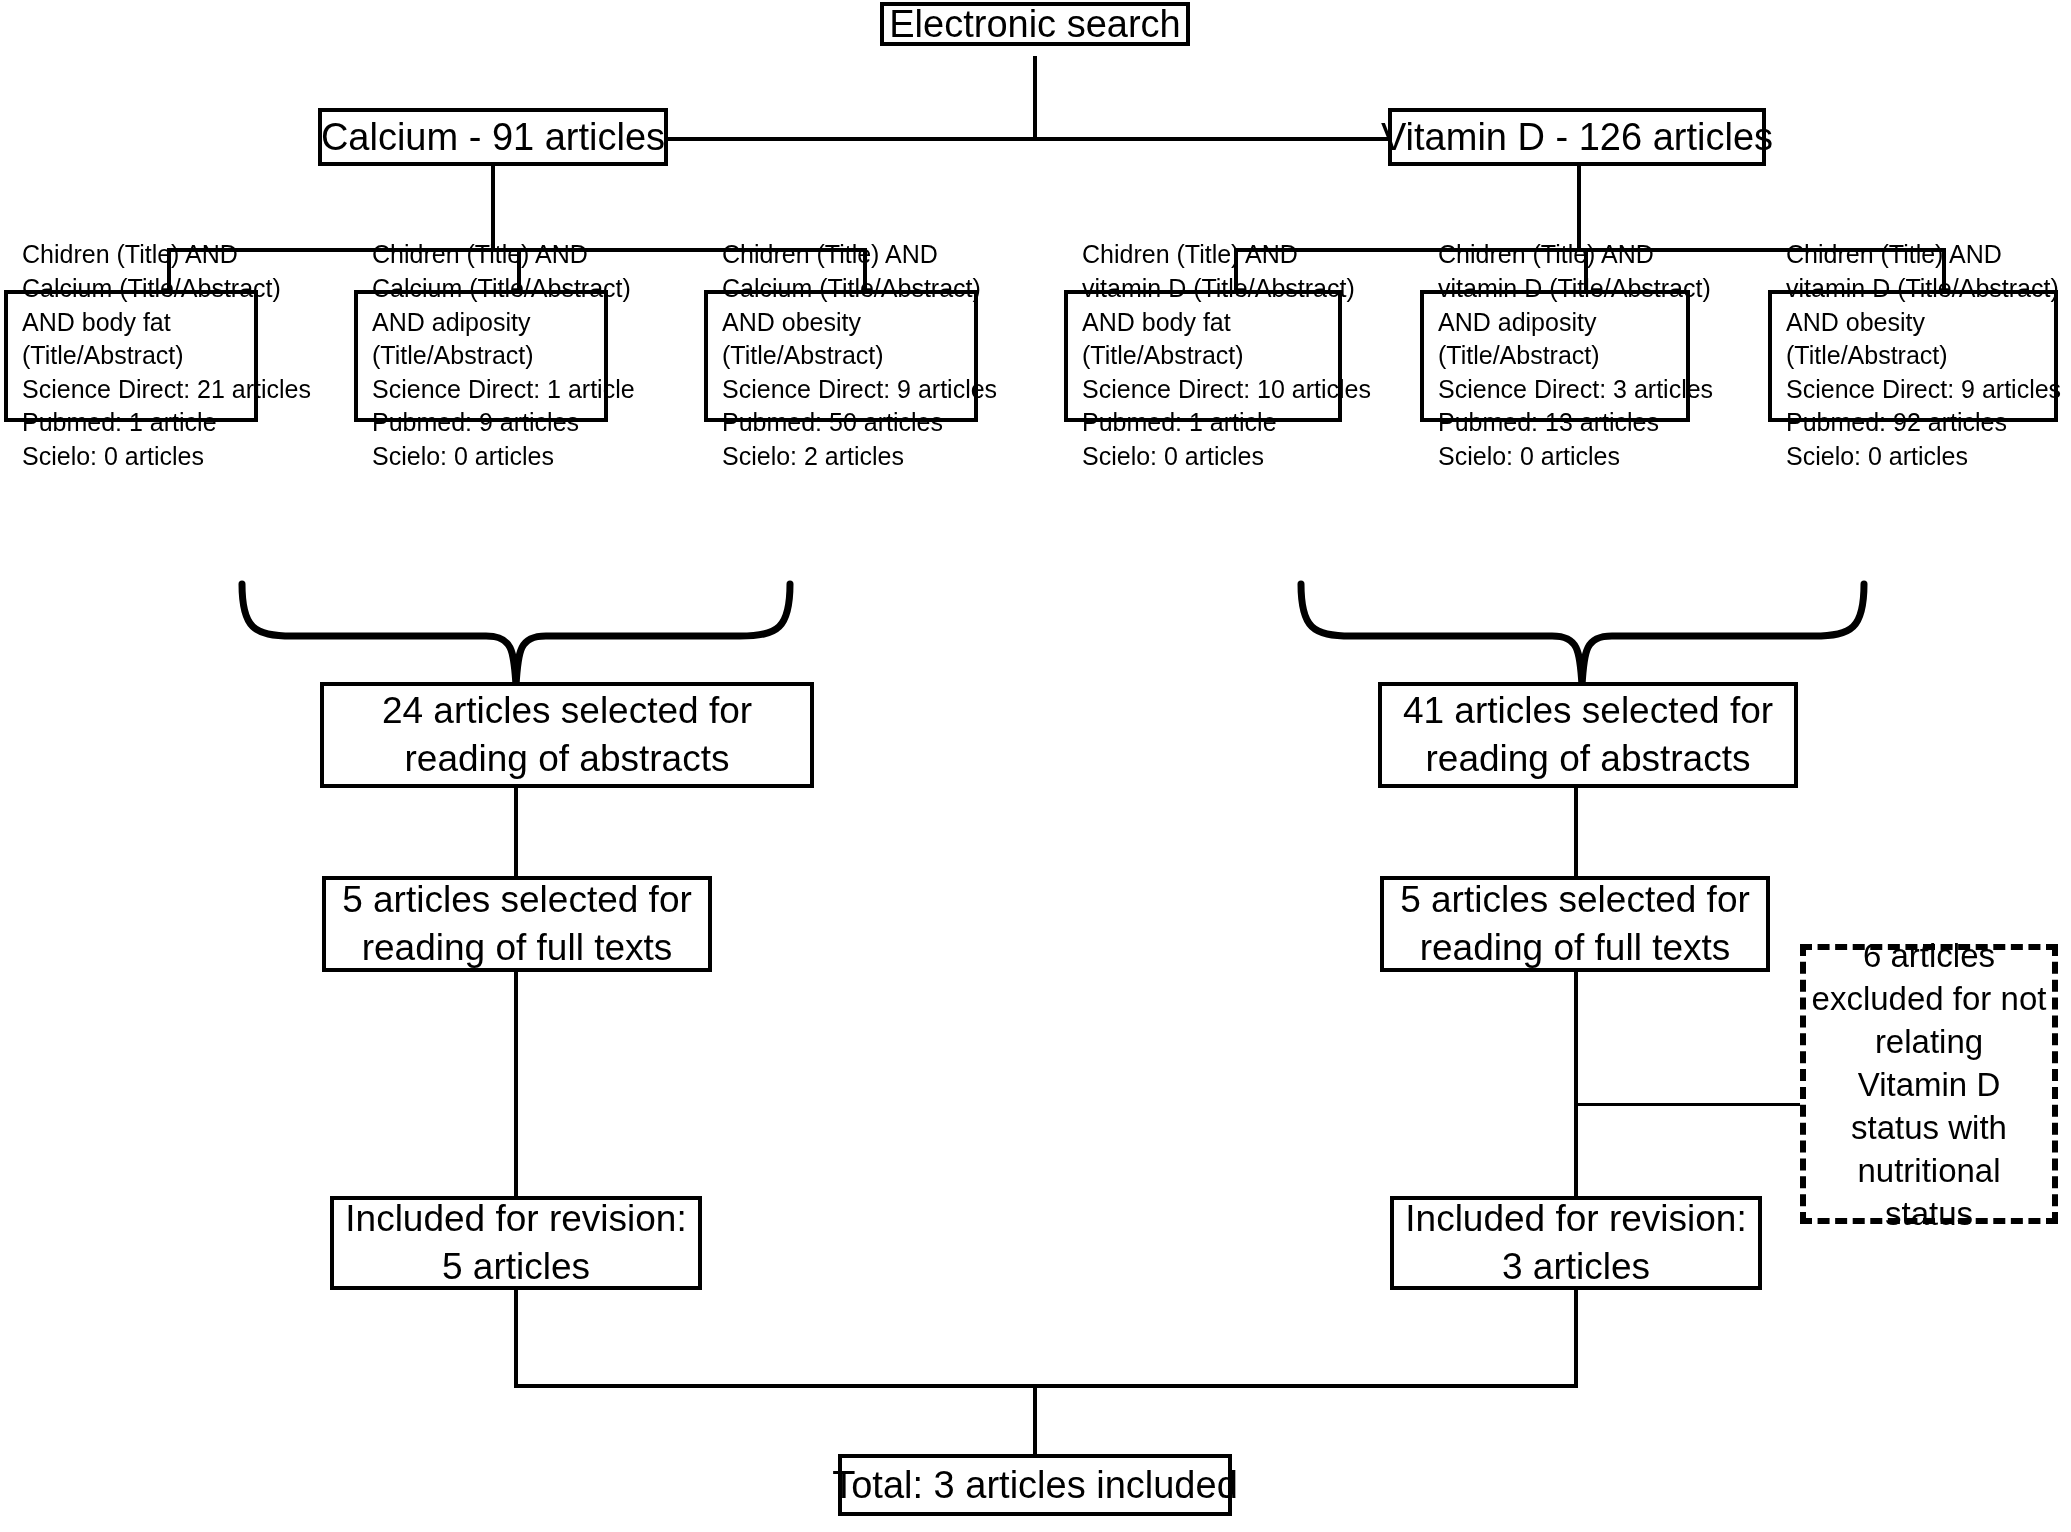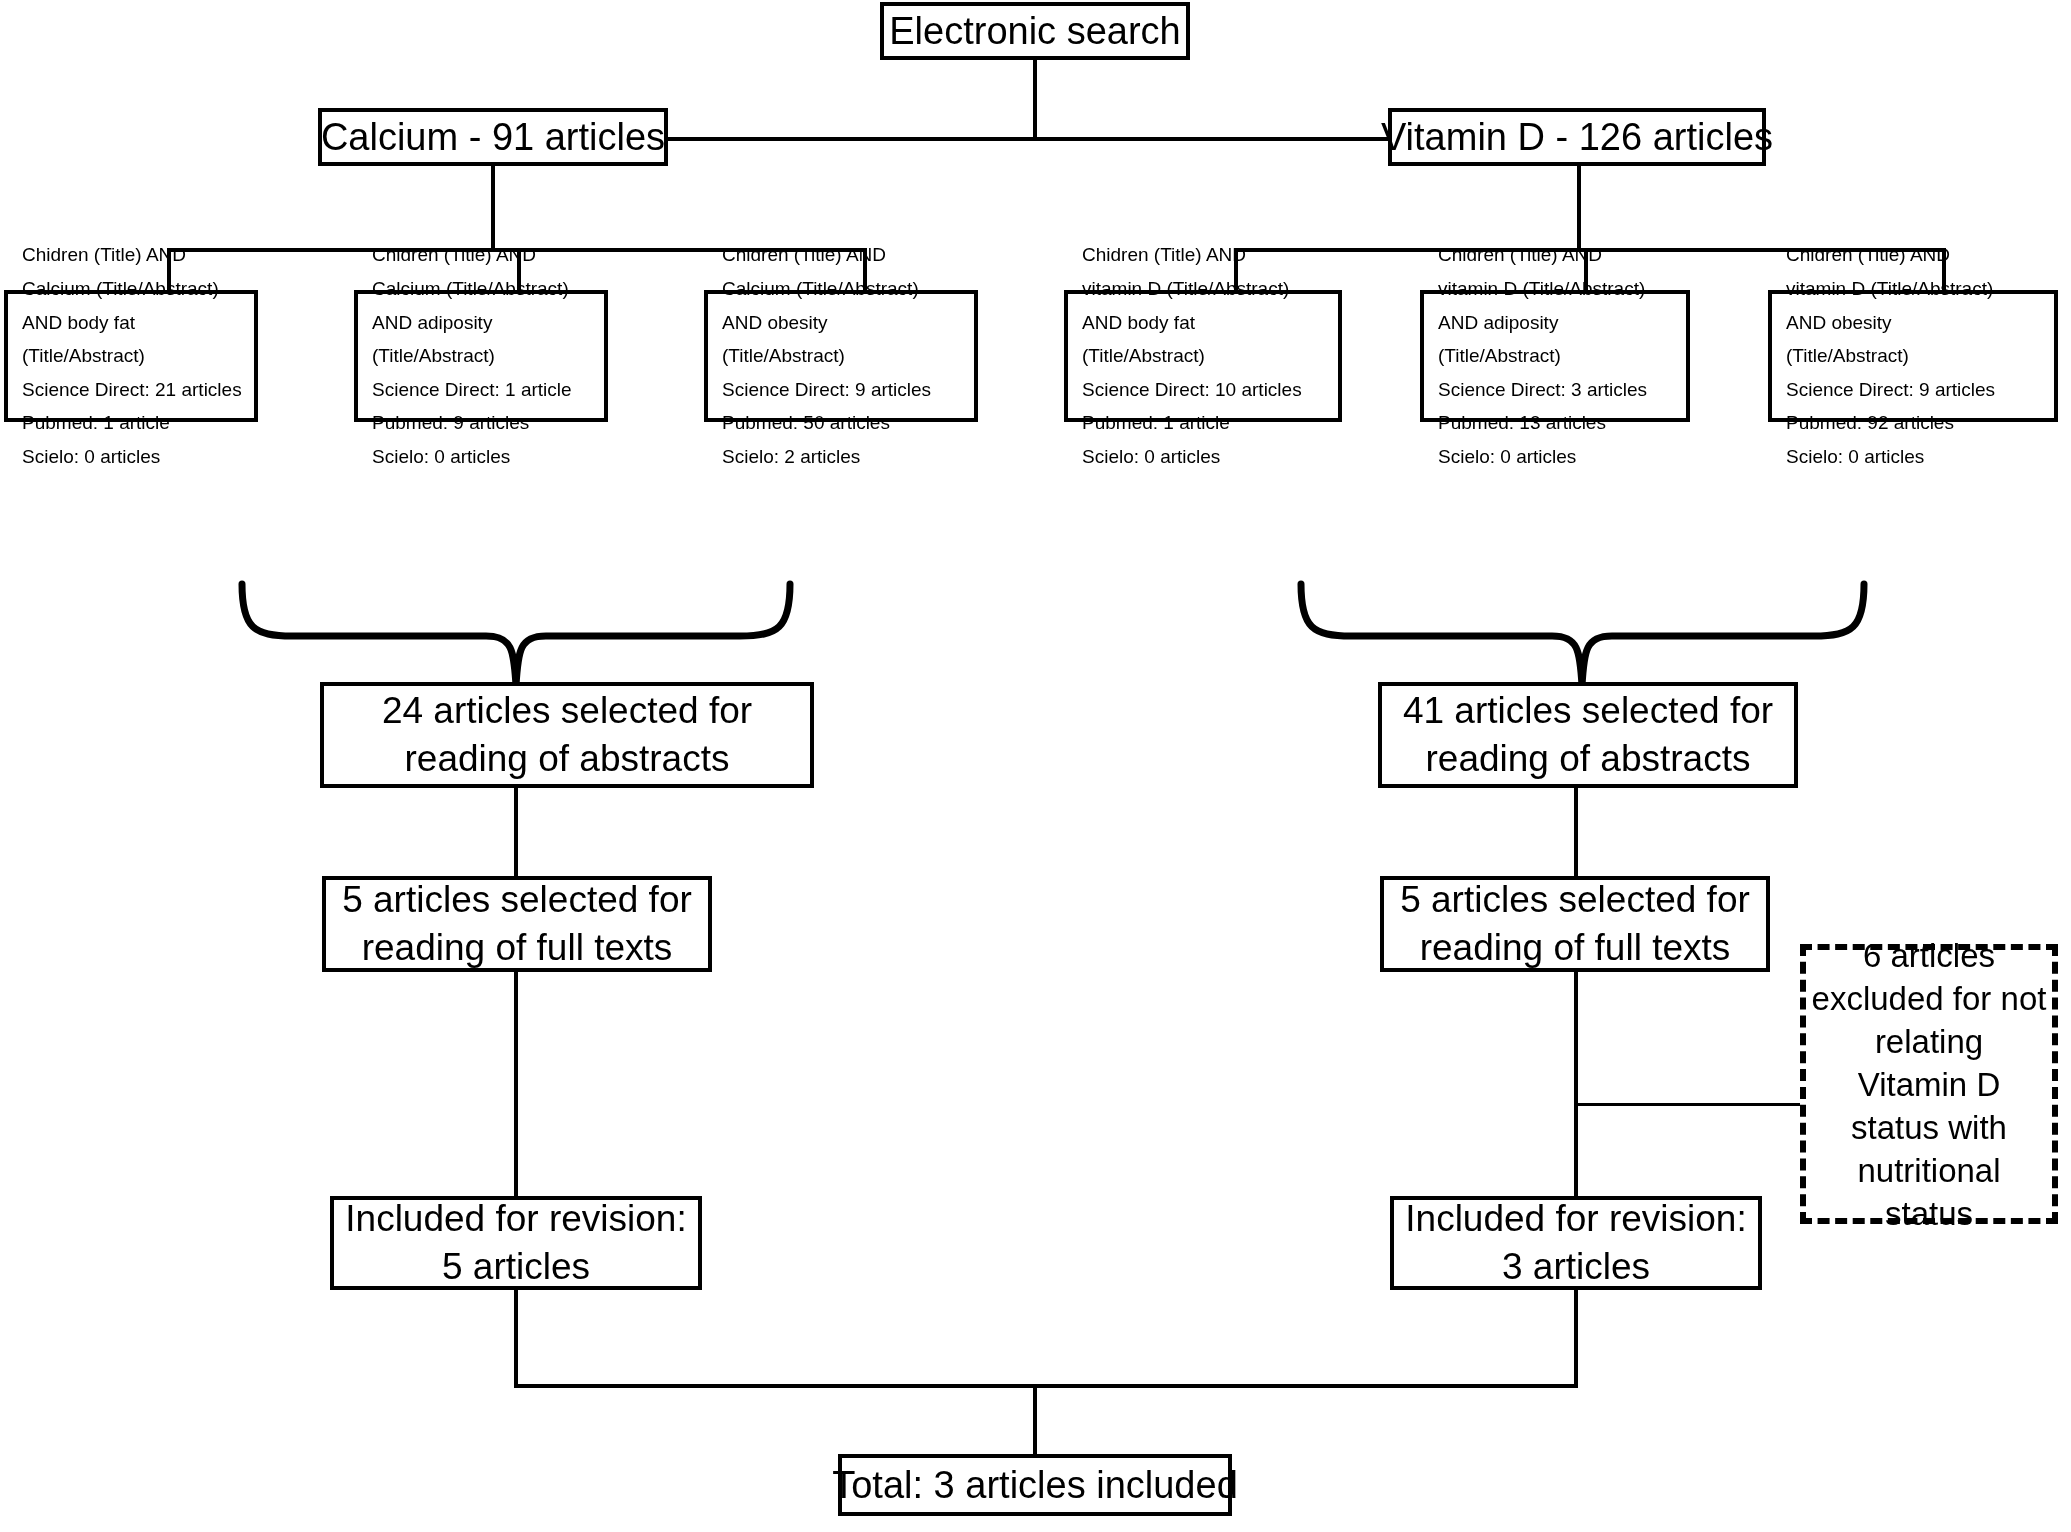--- a/index.html
+++ b/index.html
@@ -40,21 +40,21 @@
   .box.dashed {
     border: 6px dashed #000000;
   }
   .line-txt {
     display: block;
     white-space: nowrap;
   }
   
   .t-root   { font-size: 38px; line-height: 48px; }
   .t-branch { font-size: 38px; line-height: 48px; }
-  .t-detail { font-size: 19px; line-height: 33.6px; padding-left: 14px; }
+  .t-detail { font-size: 25px; line-height: 33.6px; padding-left: 14px; }
   .t-stage  { font-size: 37px; line-height: 48px; }
   .t-excl   { font-size: 33px; line-height: 43px; }
   .t-total  { font-size: 38px; line-height: 48px; }
 
   
   .conn {
     position: absolute;
     background: #000000;
     z-index: 1;
   }
@@ -105,21 +105,21 @@
 
   <div class="conn vline" style="left:1574px; top:788px; height:89px;"></div>
   <div class="conn vline" style="left:1574px; top:968px; height:229px;"></div>
   <div class="conn vline" style="left:1574px; top:1288px; height:100px;"></div>
 
   <div class="conn hline" style="left:1574px; top:1103px; width:230px; height:3px;"></div>
 
   <div class="conn hline" style="left:514px; top:1384px; width:1064px;"></div>
   <div class="conn vline" style="left:1033px; top:1384px; height:72px;"></div>
 
-  <div class="box center" style="left:880px; top:2px; width:310px; height:58px;">
+  <div class="box center" style="left:880px; top:2px; width:310px; height:44px;">
     <span class="line-txt t-root">Electronic search</span>
   </div>
 
   <div class="box center" style="left:318px; top:108px; width:350px; height:58px;">
     <span class="line-txt t-branch">Calcium - 91 articles</span>
   </div>
 
   <div class="box center" style="left:1388px; top:108px; width:378px; height:58px;">
     <span class="line-txt t-branch">Vitamin D - 126 articles</span>
   </div>

